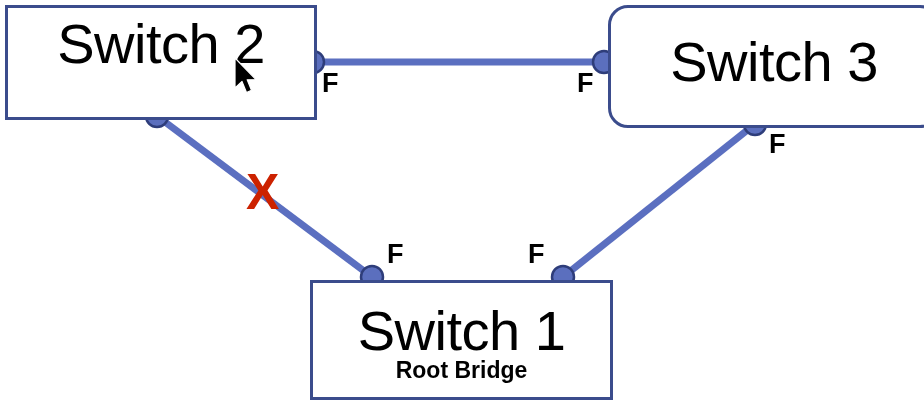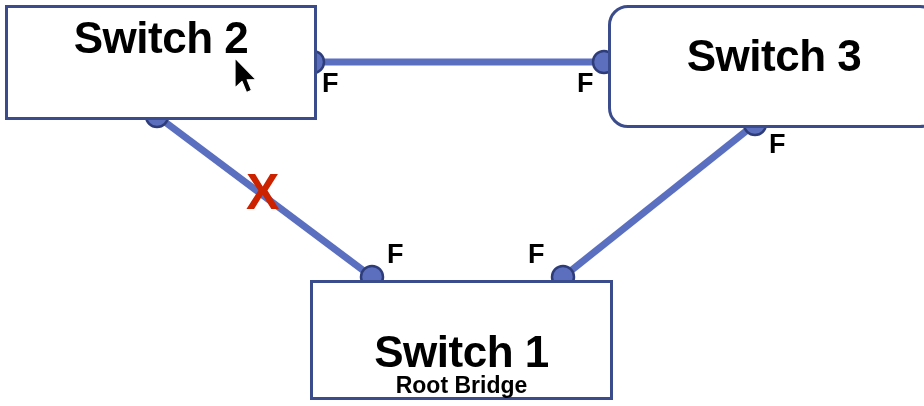--- a/index.html
+++ b/index.html
@@ -28,22 +28,22 @@
     position: absolute;
     box-sizing: border-box;
     background: #ffffff;
     border: 3px solid #3b4c8c;
     display: flex;
     flex-direction: column;
     align-items: center;
     justify-content: center;
   }
   .switch-title {
-    font-size: 44px;
-    font-weight: bold;
+    font-size: 56px;
+    font-weight: normal;
     color: #000000;
     line-height: 1.0;
     letter-spacing: -0.5px;
     white-space: nowrap;
   }
   .switch-sub {
     font-size: 23px;
     font-weight: bold;
     color: #000000;
     line-height: 1.0;
@@ -65,22 +65,22 @@
     height: 123px;
     justify-content: flex-start;
     padding-top: 26px;
     border-radius: 20px;
   }
   #switch1-box {
     left: 310px;
     top: 280px;
     width: 303px;
     height: 120px;
-    justify-content: flex-end;
-    padding-top: 10px;
+    justify-content: flex-start;
+    padding-top: 20px;
   }
   .port-label {
     position: absolute;
     font-size: 27px;
     font-weight: bold;
     color: #000000;
     line-height: 1;
     white-space: nowrap;
   }
   #blocking-label {

